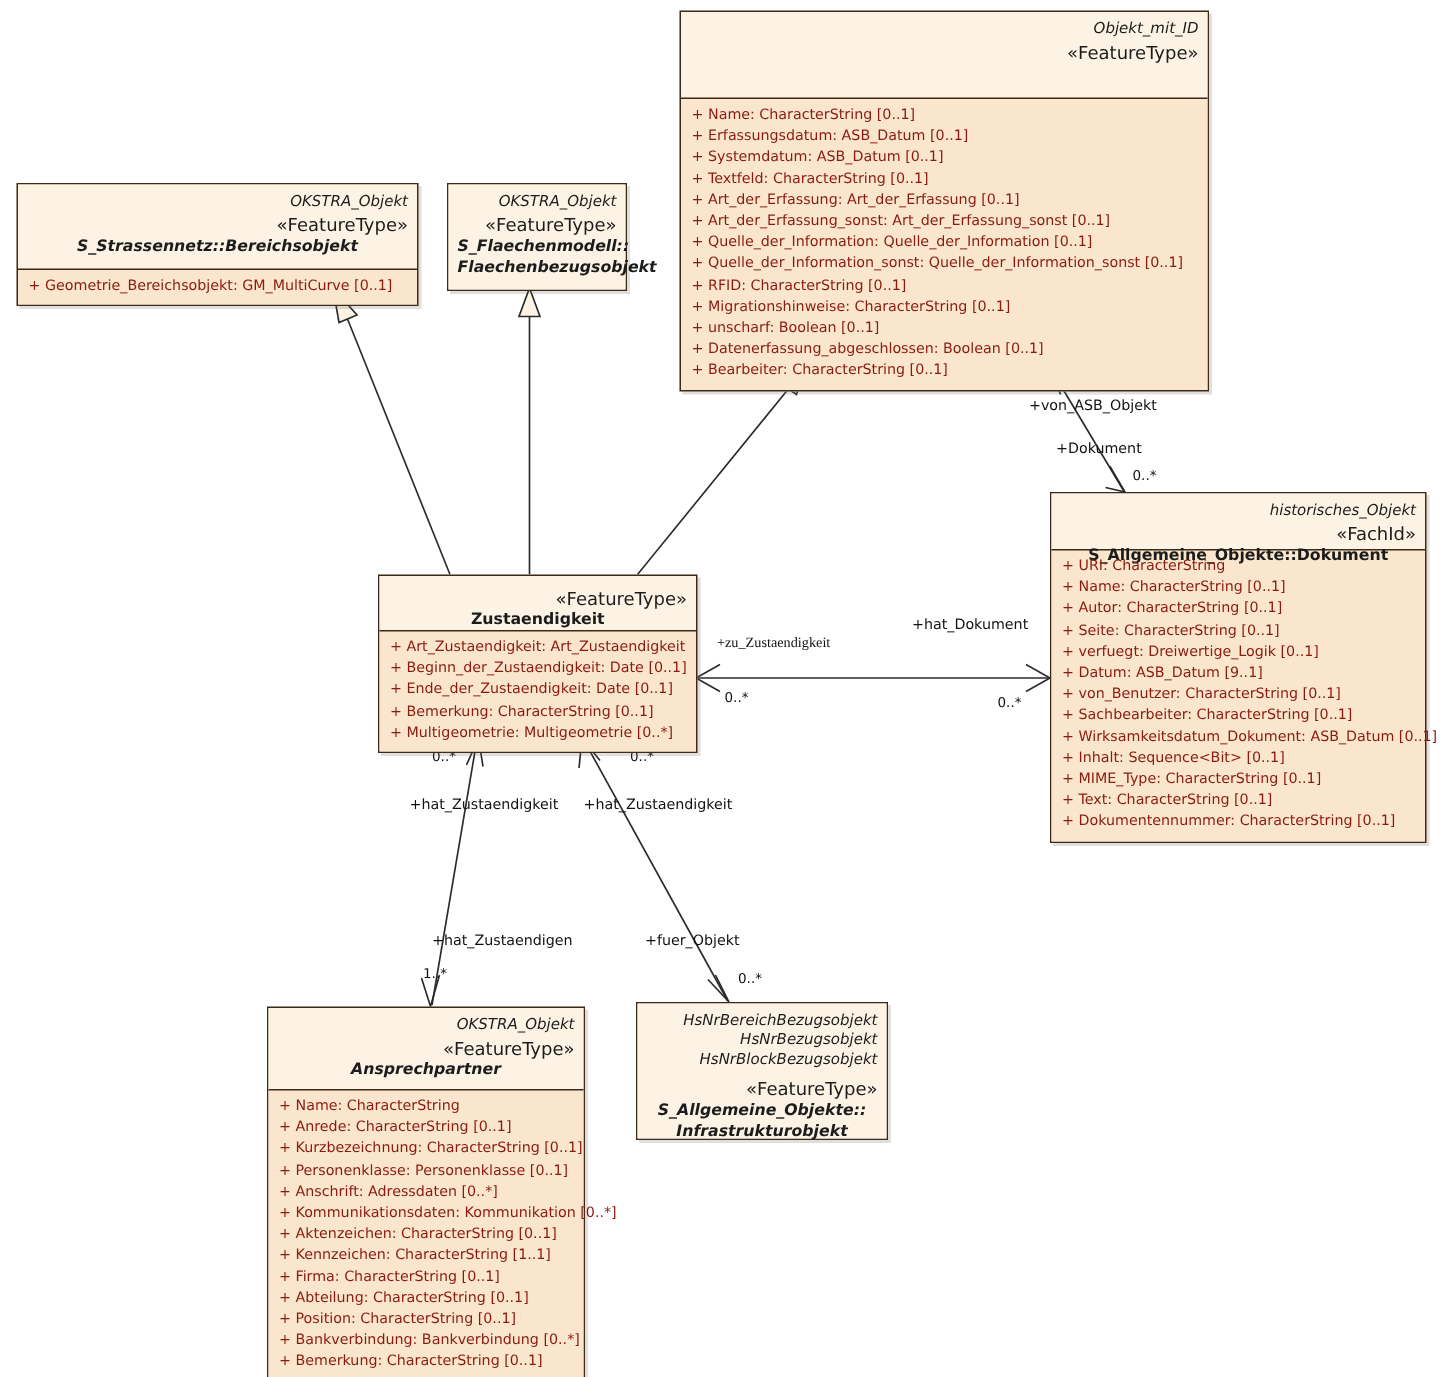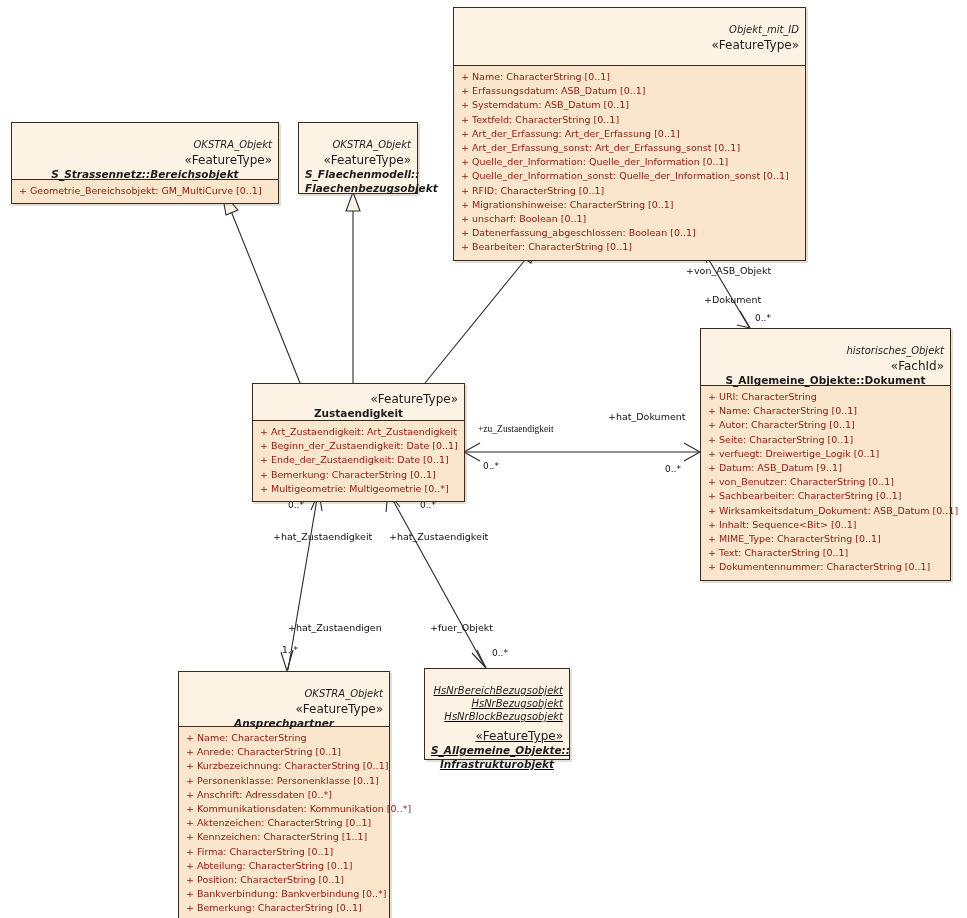--- a/index.html
+++ b/index.html
@@ -20,21 +20,21 @@
     position: absolute;
     box-sizing: border-box;
     border: 1px solid #3b2a1a;
     background: #fbf0dd;
     box-shadow: 2px 2px 0 rgba(120,110,100,0.22);
     z-index: 5;
   }
   .uml-head {
     box-sizing: border-box;
     background: #fdf3e4;
-    padding: 15px 6px 5px 6px;
+    padding: 5px 6px 5px 6px;
   }
   .uml-attrs {
     box-sizing: border-box;
     background: #f9e6cd;
     border-top: 1px solid #3b2a1a;
     padding: 4px 4px 5px 4px;
   }
   .tag-line {
     text-align: right;
     font-style: italic;
@@ -276,21 +276,21 @@
         <span class="attr-txt">Bemerkung: CharacterString [0..1]</span>
       </div>
         <div class="attr-row">
         <span class="attr-vis">+</span>
         <span class="attr-txt">Multigeometrie: Multigeometrie [0..*]</span>
       </div>
       </div>
   </div>
 
   <div class="uml-class" style="left:700px; top:328px; width:251px;">
-    <div class="uml-head" style="height:56px;">
+    <div class="uml-head" style="height:37px;">
       <div class="tag-line">historisches_Objekt</div>
       <div class="stereo">«FachId»</div>
       <div class="cls-name">
         <span>S_Allgemeine_Objekte::</span><span>Dokument</span>
       </div>
     </div>
     <div class="uml-attrs">
         <div class="attr-row">
         <span class="attr-vis">+</span>
         <span class="attr-txt">URI: CharacterString</span>
@@ -401,21 +401,21 @@
         <span class="attr-vis">+</span>
         <span class="attr-txt">Bankverbindung: Bankverbindung [0..*]</span>
       </div>
         <div class="attr-row">
         <span class="attr-vis">+</span>
         <span class="attr-txt">Bemerkung: CharacterString [0..1]</span>
       </div>
       </div>
   </div>
 
-  <div class="uml-class" style="left:424px; top:668px; width:146px; height:92px;text-decoration:underline;">
+  <div class="uml-class" style="left:424px; top:668px; width:168px; height:92px;">
     <div class="uml-head" style="height:90px;">
       <div>
           <div class="tag-line">HsNrBereichBezugsobjekt</div>
           <div class="tag-line">HsNrBezugsobjekt</div>
           <div class="tag-line">HsNrBlockBezugsobjekt</div>
         </div>
       <div class="stereo" style="margin-top:6px;">«FeatureType»</div>
       <div class="cls-name italic">S_Allgemeine_Objekte::</div>
       <div class="cls-name italic">Infrastrukturobjekt</div>
     </div>

